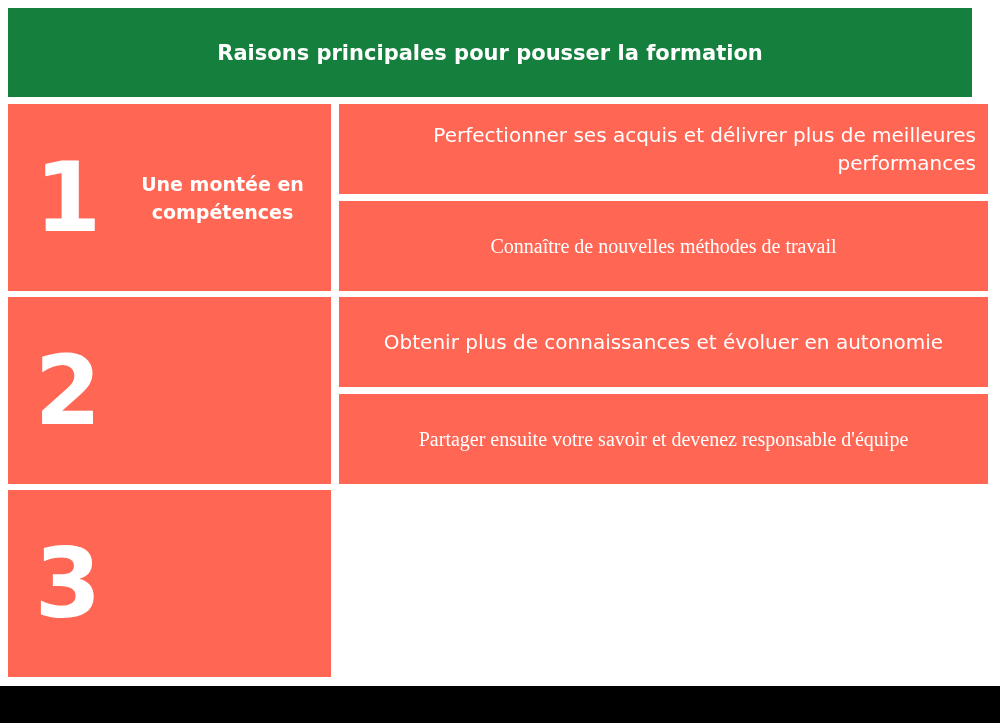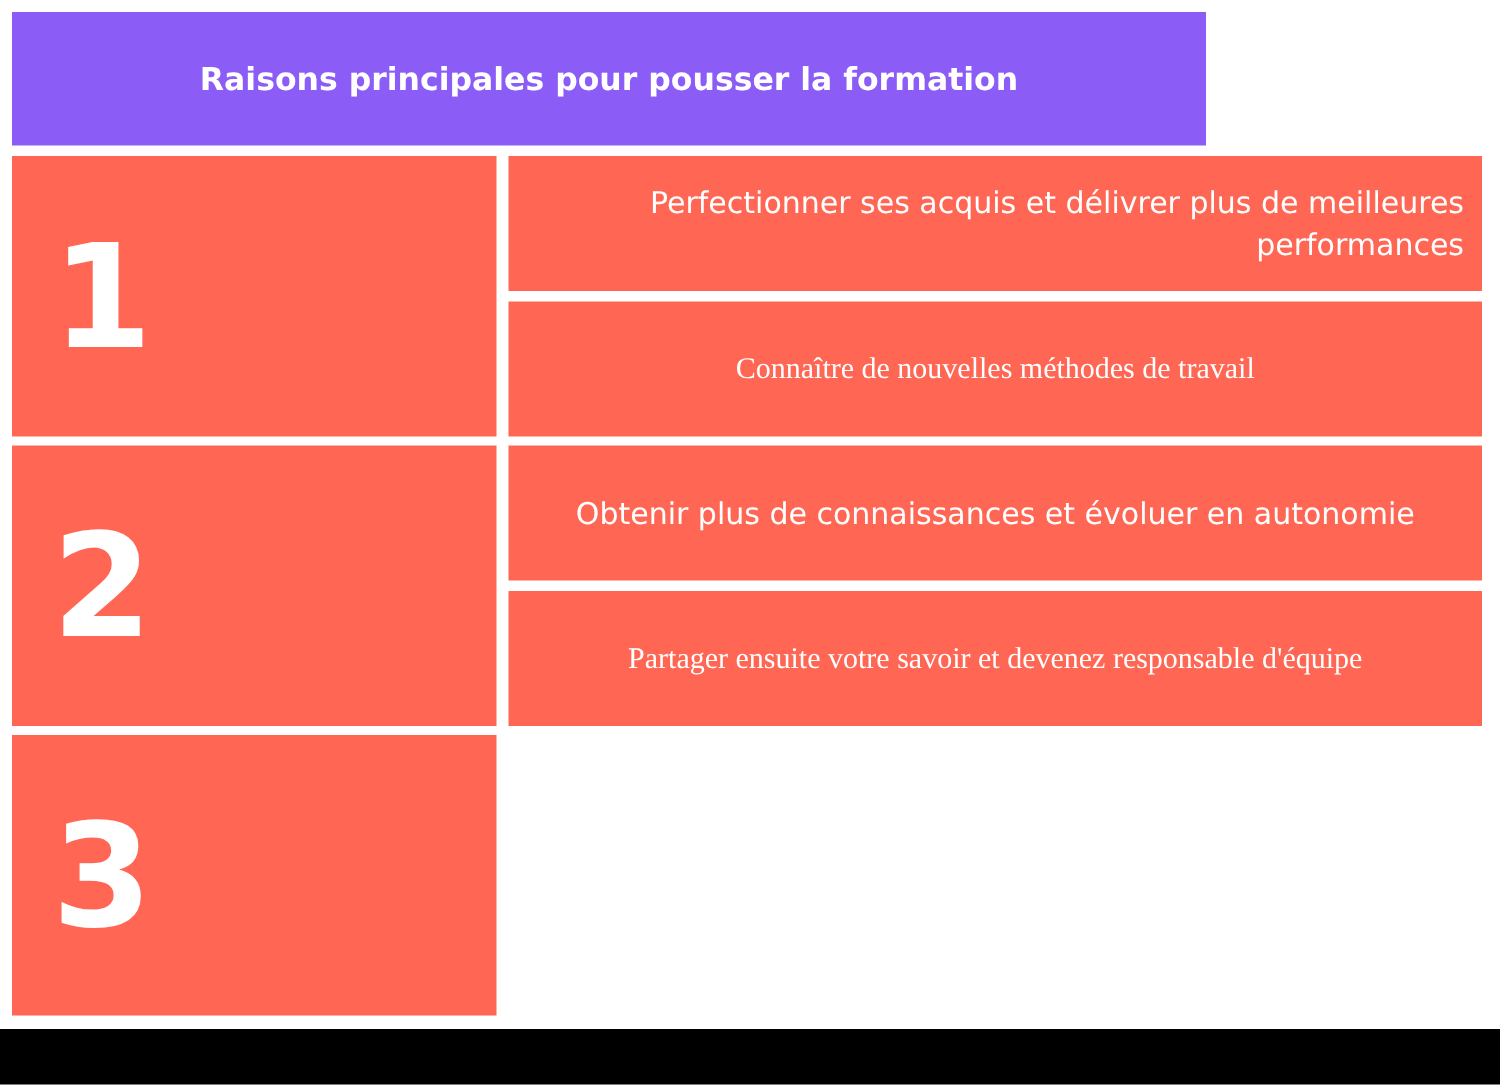--- a/index.html
+++ b/index.html
@@ -1,34 +1,35 @@
 <!DOCTYPE html>
 <html><head>
 <meta charset="utf-8">
 <style>
   html,body{margin:0;padding:0;}
   body{width:1000px;height:723px;background:#ffffff;position:relative;overflow:hidden;font-family:"DejaVu Sans","Liberation Sans",sans-serif;}
-  .header{position:absolute;left:8px;top:8px;width:796px;height:89px;background:#8b5cf6;display:flex;align-items:center;justify-content:center;color:#fff;font-weight:bold;font-size:21px;}
+  .header{position:absolute;left:8px;top:8px;width:964px;height:89px;background:#15803d;display:flex;align-items:center;justify-content:center;color:#fff;font-weight:bold;font-size:21px;}
   .row{position:absolute;left:8px;width:980px;height:187px;}
   .left{position:absolute;left:0;top:0;width:323px;height:187px;background:#ff6654;display:flex;align-items:center;}
   .num{width:120px;text-align:center;color:#fff;font-family:"DejaVu Sans",sans-serif;font-weight:bold;font-size:96px;line-height:1;}
   .label{flex:1;text-align:center;color:#fff;font-weight:bold;font-size:19px;line-height:28px;padding-right:14px;}
   .cell{position:absolute;left:331px;width:649px;height:90px;background:#ff6654;display:flex;align-items:center;justify-content:center;text-align:right;color:#fff;font-size:20px;line-height:28px;padding:0 12px;box-sizing:border-box;}
   .c0{top:0;}
   .c1{top:97px;font-family:Liberation Serif, serif;}
   .footer{position:absolute;left:0;top:686px;width:1000px;height:37px;background:#000;}
 </style>
 </head>
 <body>
 
 <div class="header">Raisons principales pour pousser la formation</div>
 
 <div class="row" style="top:104px">
   <div class="left">
     <div class="num">1</div>
+    <div class="label">Une montée en compétences</div>
   </div>
   <div class="cell c0">Perfectionner ses acquis et délivrer plus de meilleures performances</div>
   <div class="cell c1">Connaître de nouvelles méthodes de travail</div>
 </div>
 
 <div class="row" style="top:297px">
   <div class="left">
     <div class="num">2</div>
   </div>
   <div class="cell c1">Partager ensuite votre savoir et devenez responsable d'équipe</div>

